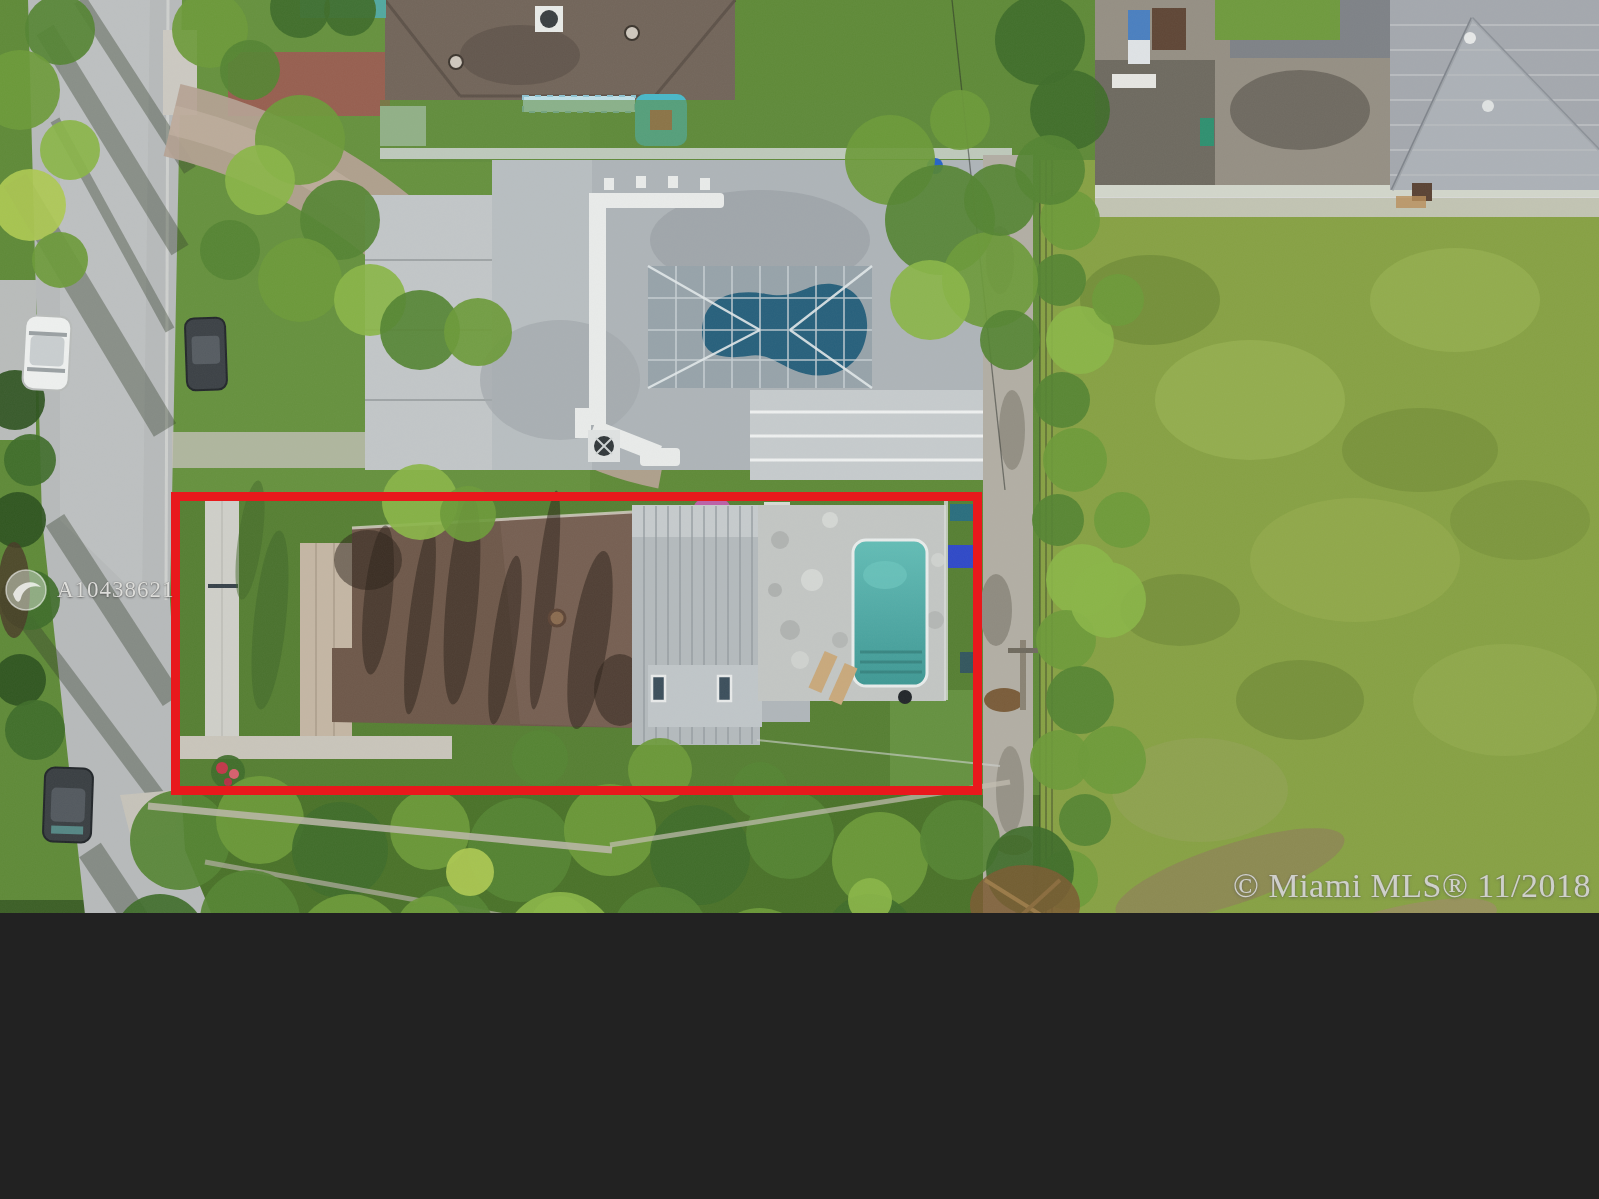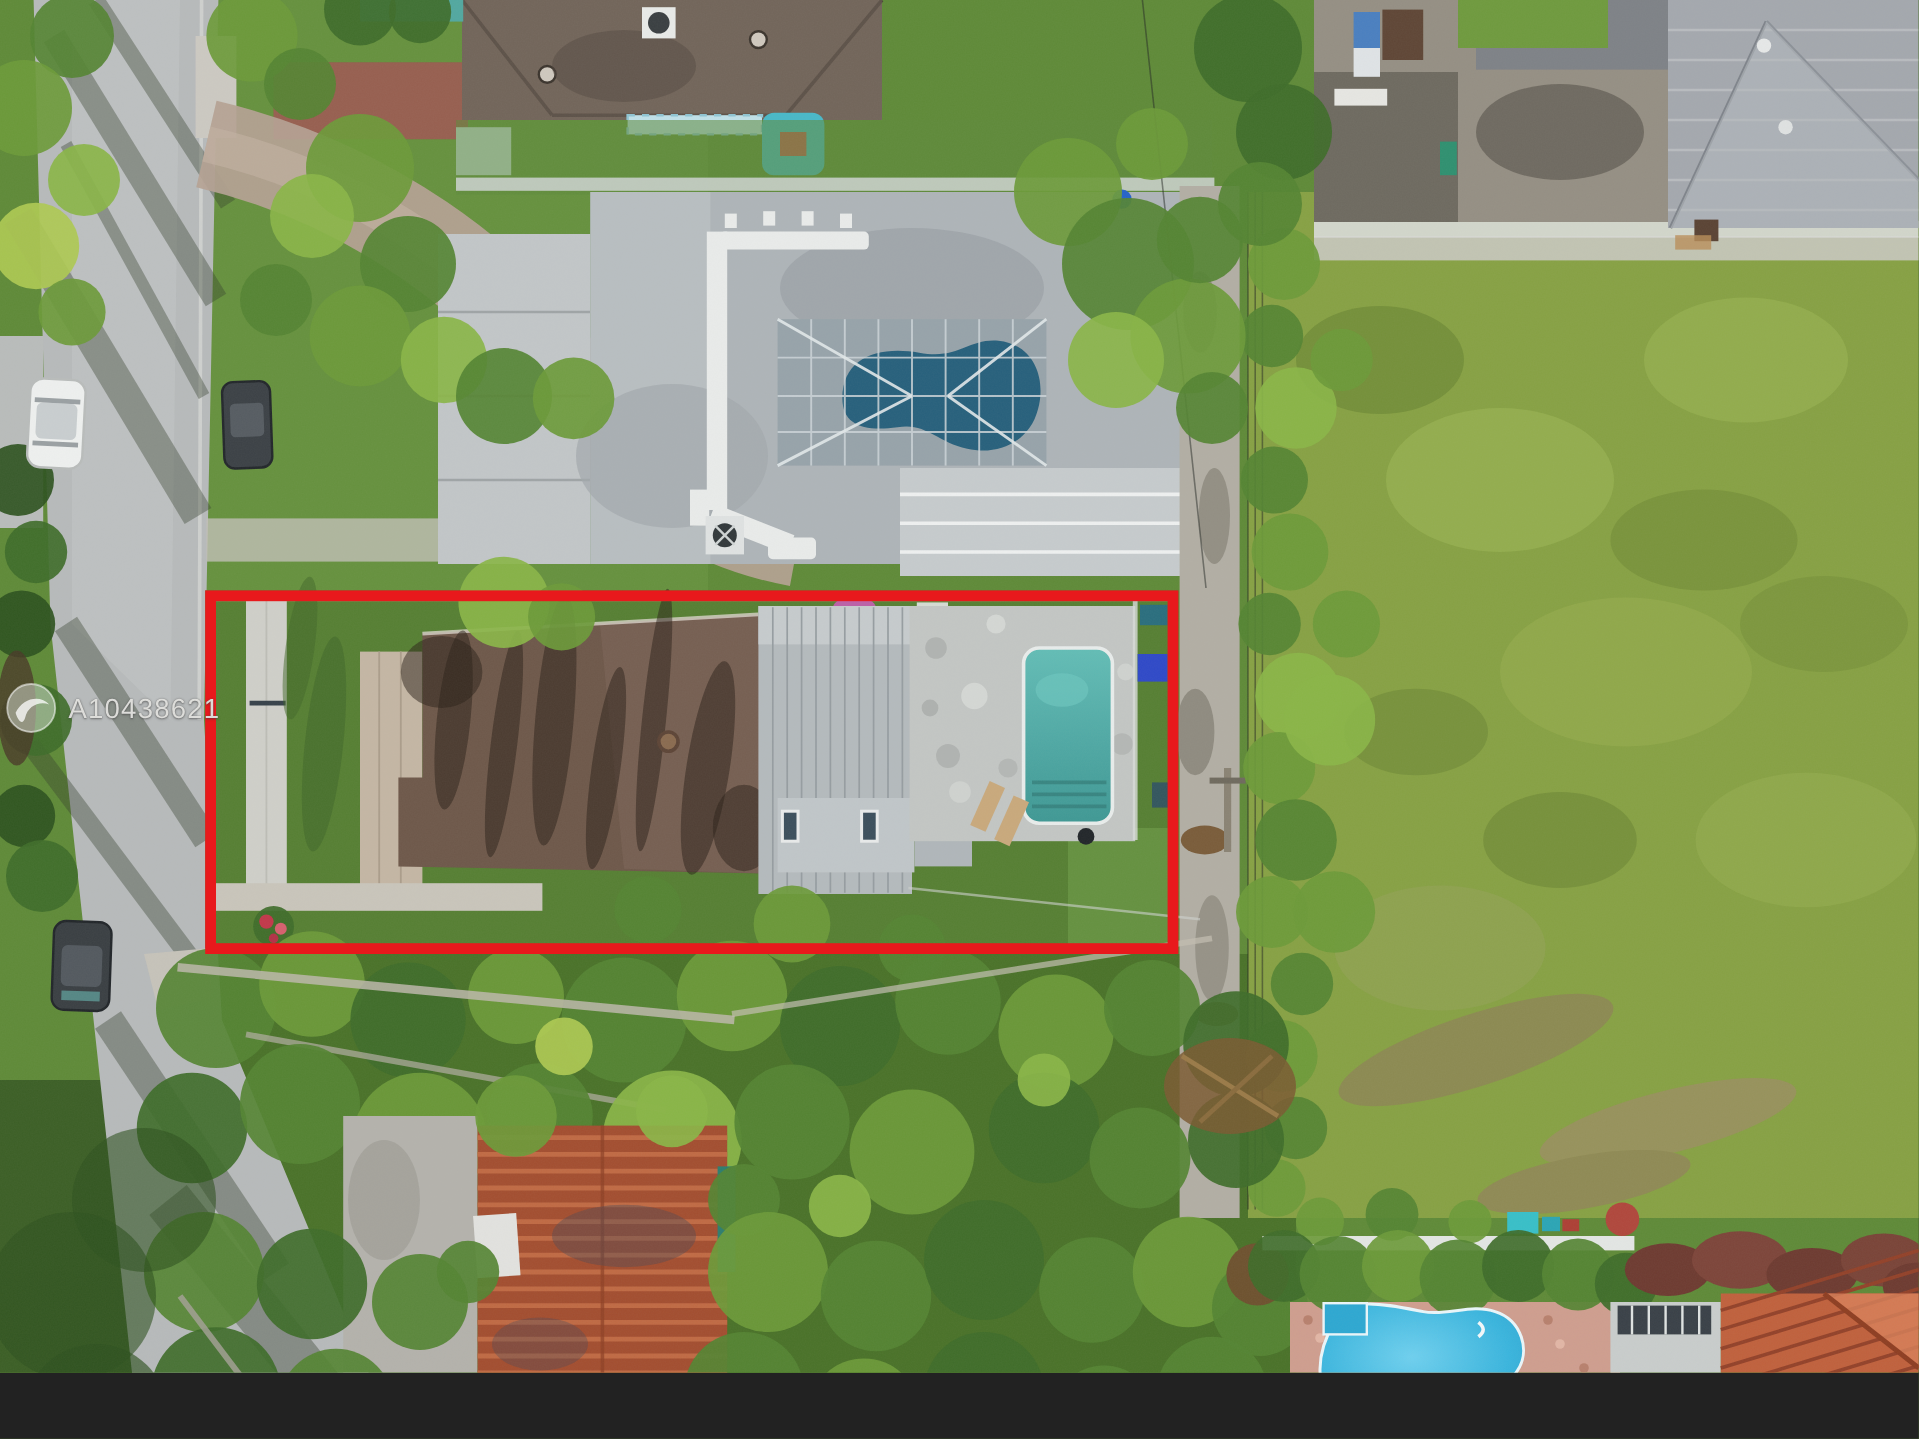--- a/index.html
+++ b/index.html
@@ -1,18 +1,18 @@
 <!DOCTYPE html>
 <html><head>
 <meta charset="utf-8">
 <style>
   html,body{margin:0;padding:0;background:#222;}
   #stage{
-    position:relative;width:1599px;height:1144px;overflow:hidden;
-    background:#5f8a38;font-family:Liberation Sans, sans-serif;
+    position:relative;width:1599px;height:913px;overflow:hidden;
+    background:#5f8a38;font-family:Liberation Serif, serif;
   }
   #scene{position:absolute;left:0;top:0;width:1599px;height:1199px;display:block;}
   
   .g0{fill:#2e5220}.g1{fill:#3f6d2a}.g2{fill:#558433}.g3{fill:#6d9a3a}.g4{fill:#8ab548}.g5{fill:#aec953}
   circle.g0,circle.g1,circle.g2,circle.g3,circle.g4,circle.g5{opacity:.92}
   #red-box{
     position:absolute;left:171px;top:492px;width:811px;height:303px;
     border:9px solid #e8191c;box-sizing:border-box;
   }
   #wm-left{
@@ -574,13 +574,14 @@
 <div id="red-box" style="border-color:#e8191c"></div>
 
 <div id="wm-left">
   <svg id="wm-logo" viewBox="0 0 44 44">
     <circle cx="22" cy="22" r="20" fill="rgba(238,244,236,0.45)" stroke="rgba(255,255,255,0.55)" stroke-width="1.5"></circle>
     <path d="M 9 26 C 15 13 30 11 37 19 C 28 16 19 21 17 30 C 15 37 11 33 9 26 Z" fill="rgba(255,255,255,0.75)"></path>
   </svg>
   <span class="num">A10438621</span>
 </div>
 
+<div id="wm-br">© Miami MLS® 11/2018</div>
 </div>
 
 </body></html>

